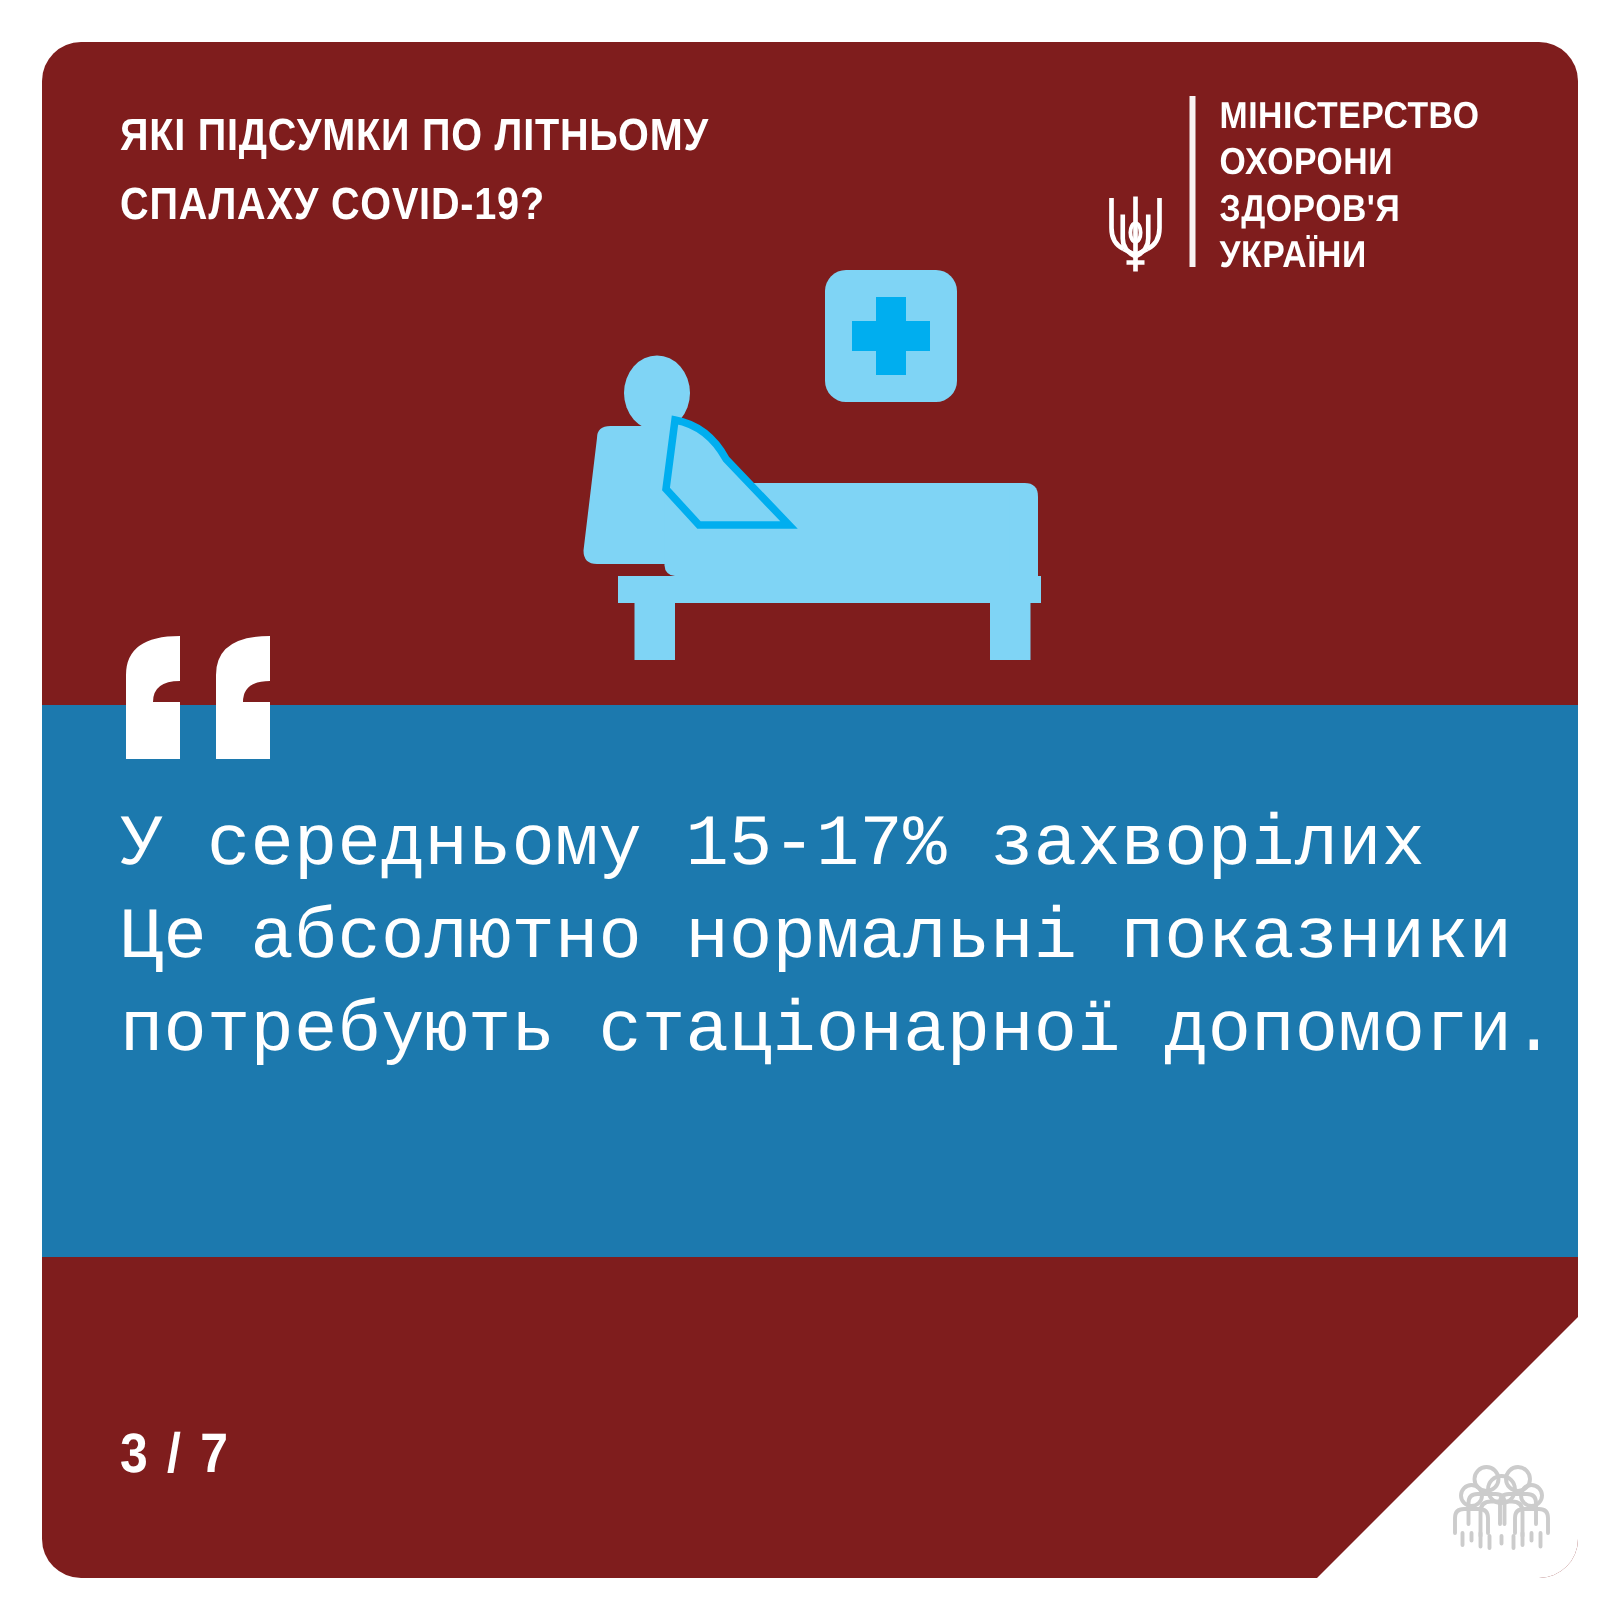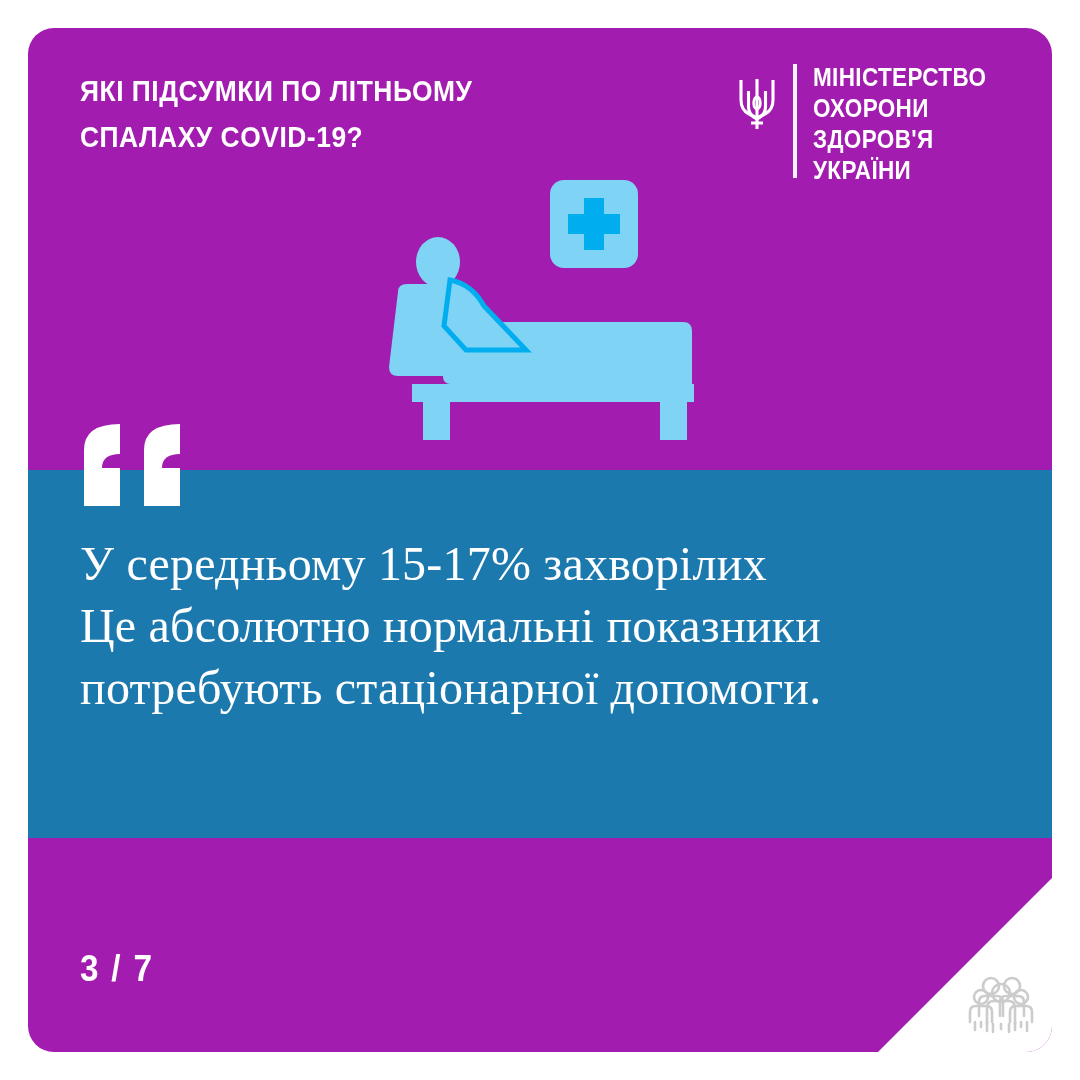--- a/index.html
+++ b/index.html
@@ -15,21 +15,21 @@
     -webkit-font-smoothing: antialiased;
   }
 
   
   #infographic-card {
     position: absolute;
     left: 28px;
     top: 28px;
     width: 1024px;
     height: 1024px;
-    background: #a21caf;
+    background: #7f1d1d;
     border-radius: 26px;
     overflow: hidden;
   }
 
   
   .corner-cut {
     position: absolute;
     right: -1px;
     bottom: -1px;
     width: 176px;
@@ -63,21 +63,21 @@
     transform-origin: left top;
   }
   .headline .hl-line { display: block; white-space: nowrap; }
 
   
   .logo-block {
     position: absolute;
     right: 46px;
     top: 28px;
     display: flex;
-    align-items: flex-start;
+    align-items: flex-end;
     gap: 0px;
   }
   .tryzub {
     width: 44px;
     height: 60px;
     margin-top: 18px;
     margin-right: 14px;
     flex: 0 0 auto;
   }
   .logo-divider {
@@ -132,21 +132,21 @@
     height: 90px;
     z-index: 4;
   }
 
   .quote-text {
     position: absolute;
     left: 52px;
     top: 505px;
     width: 910px;
     color: #ffffff;
-    font-family: Liberation Serif, serif;
+    font-family: Liberation Mono, monospace;
     font-size: 48px;
     font-weight: normal;
     line-height: 62px;
     letter-spacing: 0.2px;
     z-index: 5;
   }
   .quote-text .q-line { display: block; white-space: nowrap; }
 
   
   .page-counter {

